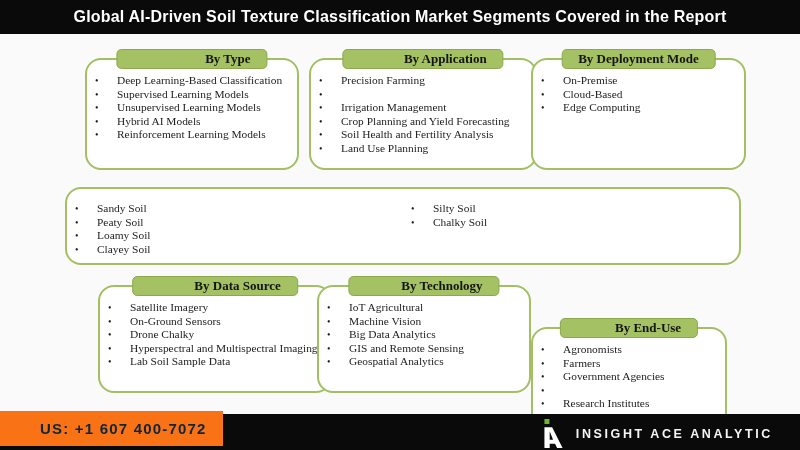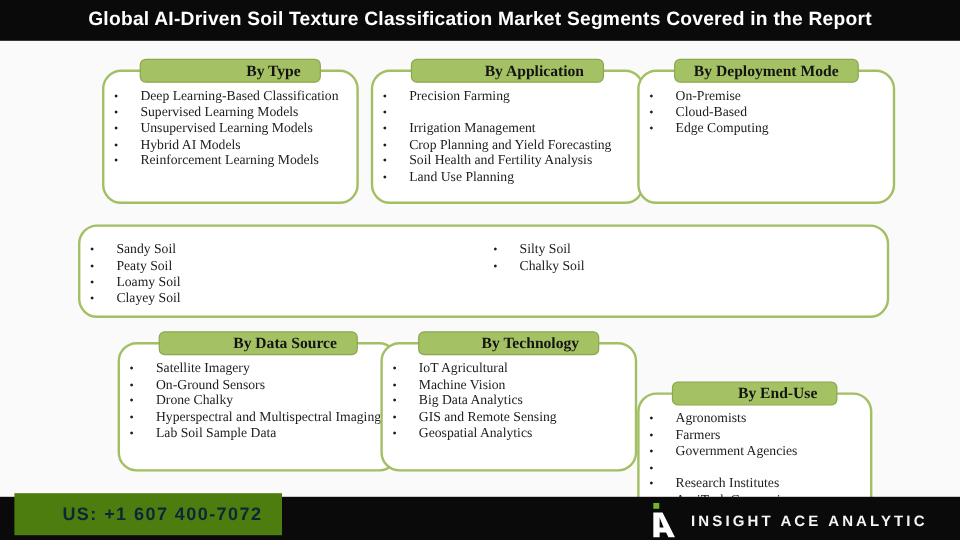--- a/index.html
+++ b/index.html
@@ -44,22 +44,22 @@
   #box-deployment  { left:531px; top:58px;  width:215px; height:112px; }
   #box-soil        { left:65px;  top:187px; width:676px; height:78px; }
   #box-datasource  { left:98px;  top:285px; width:234px; height:108px; }
   #box-technology  { left:317px; top:285px; width:214px; height:108px; }
   #box-enduse      { left:531px; top:285px; width:196px; height:108px;margin-top:42px; }
   
   .footer {
     position:absolute; left:0; top:414px; width:800px; height:36px; background:#0a0a0a;
   }
   .phone-tab {
-    position:absolute; left:12px; top:-3px; width:223px; height:35px;
-    background:#4d7c0f; display:flex; align-items:center;
+    position:absolute; left:0; top:-3px; width:223px; height:35px;
+    background:#f97316; display:flex; align-items:center;
     padding-left:40px; box-sizing:border-box;
   }
   .phone-tab .phone {
     font-size:15px; font-weight:bold; letter-spacing:1.2px; color:#0f2639; white-space:nowrap;
   }
   .brand {
     position:absolute; right:27px; top:0; height:39px;
     display:flex; align-items:center; gap:13px;
   }
   .brand .brand-name {

